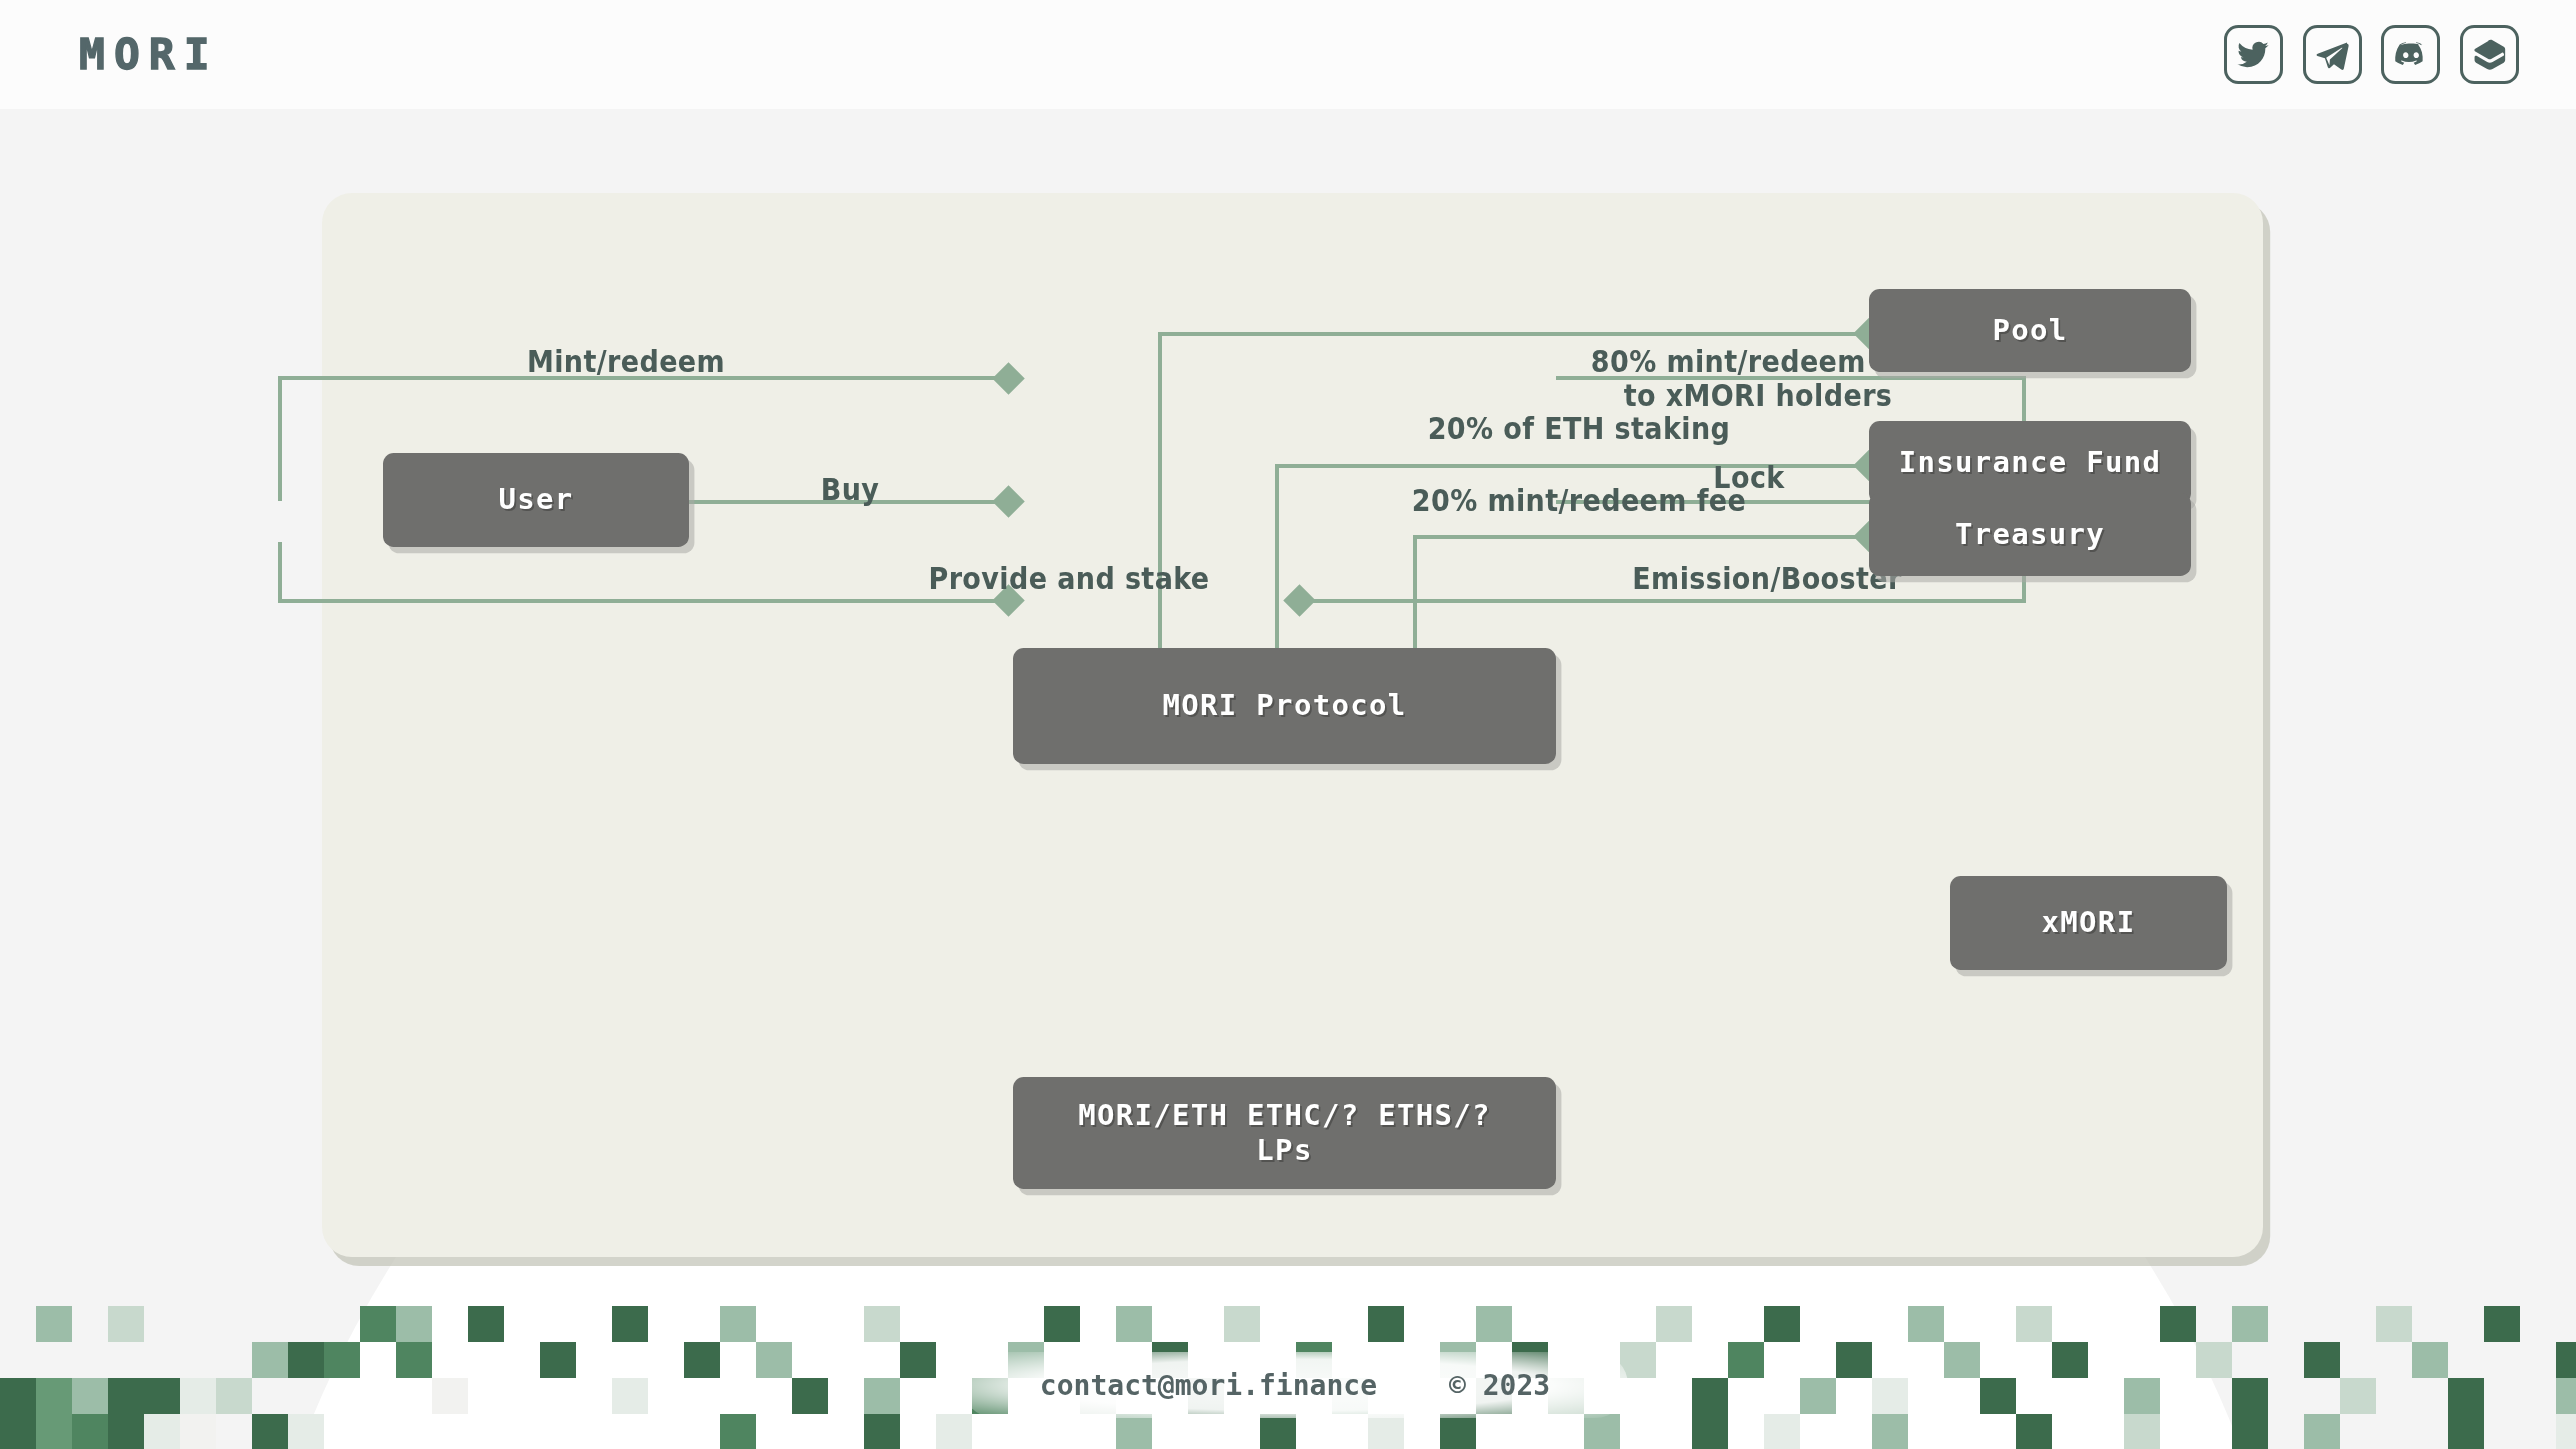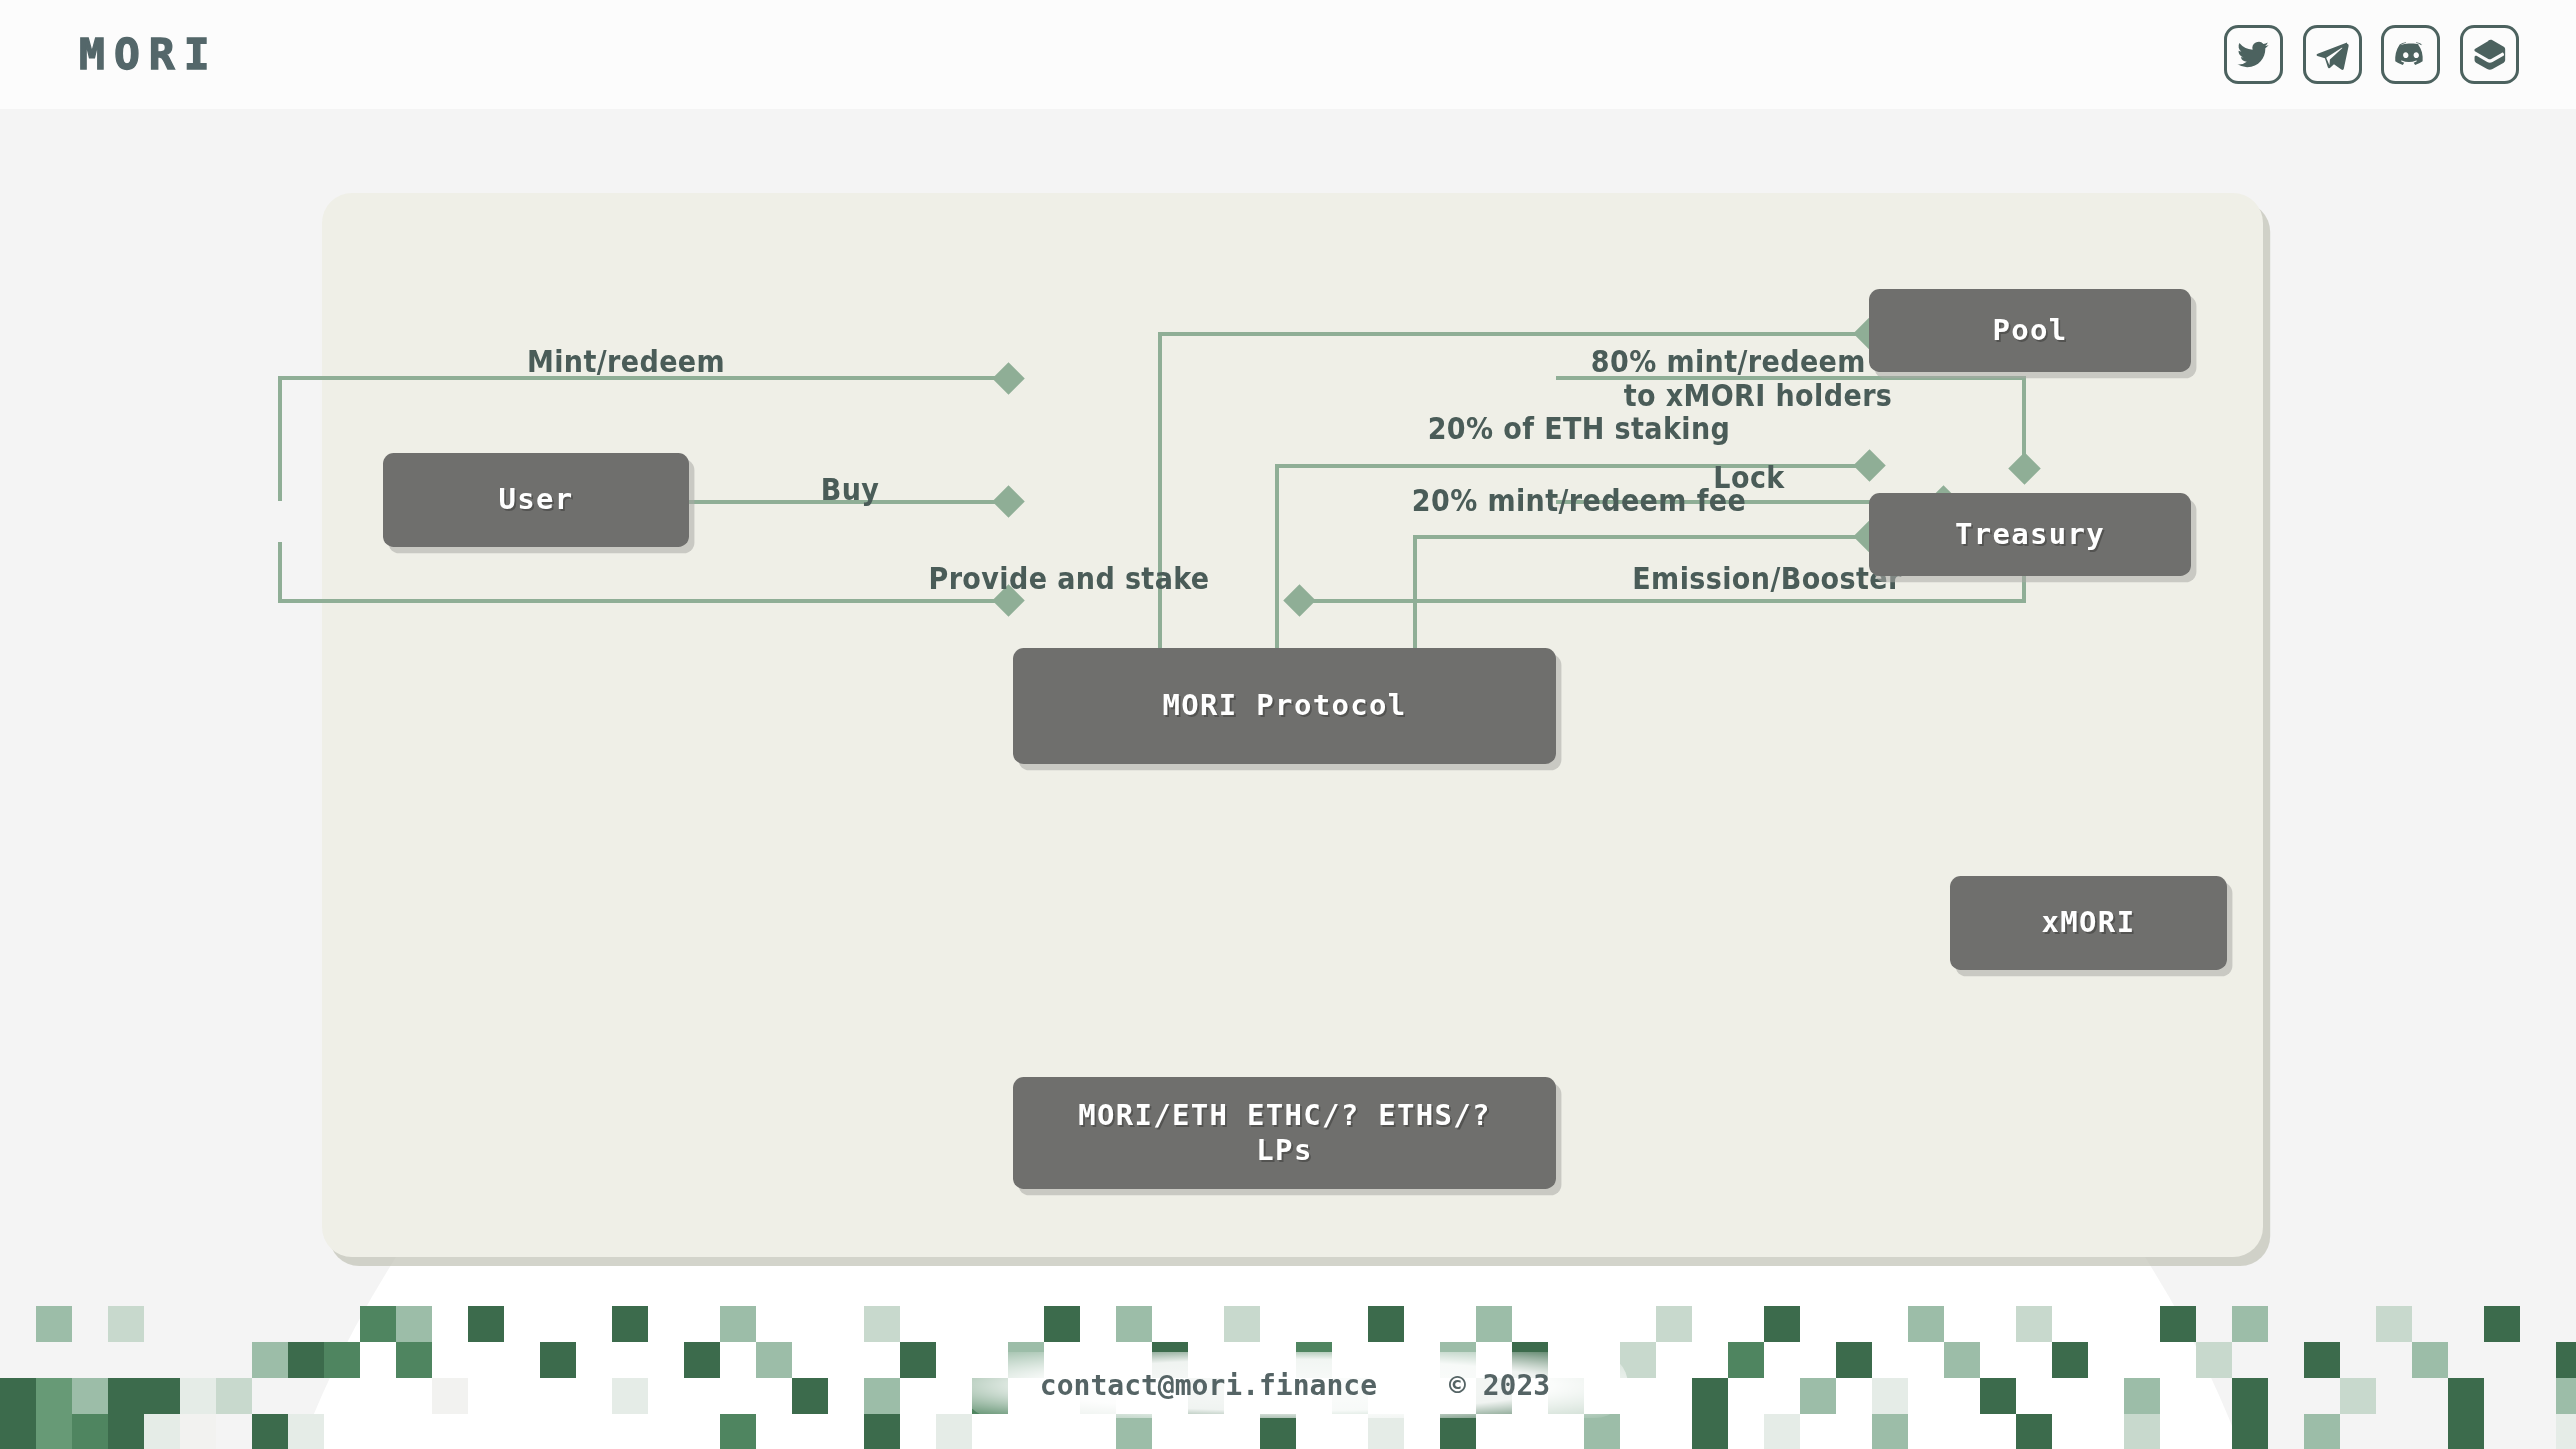--- a/index.html
+++ b/index.html
@@ -493,20 +493,21 @@
     <div class="elabel" style="left: 1257px; top: 291px; white-space: pre-line;">20% mint/redeem fee</div>
     <div class="elabel" style="left: 304px; top: 152px; white-space: pre-line;">Mint/redeem</div>
     <div class="elabel" style="left: 1436px; top: 152px; white-space: pre-line;">80% mint/redeem fee
 to xMORI holders</div>
     <div class="elabel" style="left: 528px; top: 280px; white-space: pre-line;">Buy</div>
     <div class="elabel" style="left: 1427px; top: 268px; white-space: pre-line;">Lock</div>
     <div class="elabel" style="left: 747px; top: 369px; white-space: pre-line;">Provide and stake</div>
     <div class="elabel" style="left: 1445px; top: 369px; white-space: pre-line;">Emission/Booster</div>
 
     <div class="node" style="left: 1547px; top: 96px; width: 322px; height: 83px; white-space: pre-line;">Pool</div>
+    <div class="node" style="left: 1547px; top: 228px; width: 322px; height: 83px; white-space: pre-line;">Insurance Fund</div>
     <div class="node" style="left: 1547px; top: 300px; width: 322px; height: 83px; white-space: pre-line;">Treasury</div>
     <div class="node" style="left: 691px; top: 455px; width: 543px; height: 116px; white-space: pre-line;">MORI Protocol</div>
     <div class="node" style="left: 61px; top: 260px; width: 306px; height: 94px; white-space: pre-line;">User</div>
     <div class="node" style="left: 691px; top: 884px; width: 543px; height: 112px; white-space: pre-line;">MORI/ETH  ETHC/?  ETHS/?
 LPs</div>
     <div class="node" style="left: 1628px; top: 683px; width: 277px; height: 94px; white-space: pre-line;">xMORI</div>
   </div>
 
   <div class="footer-pill">
     <span class="footer-txt">contact@mori.finance</span>

